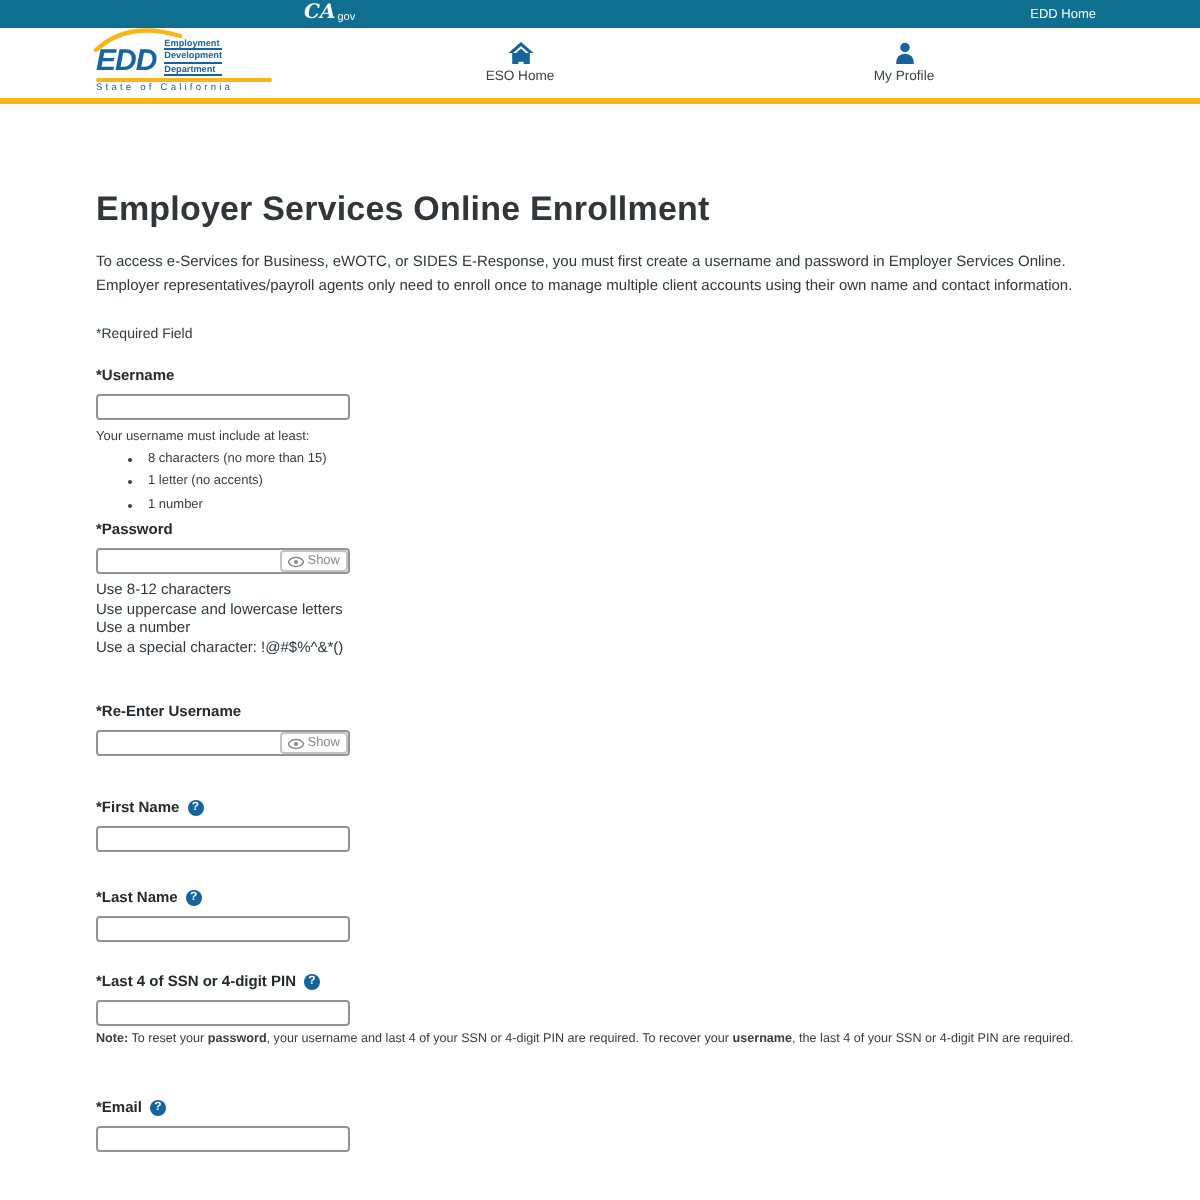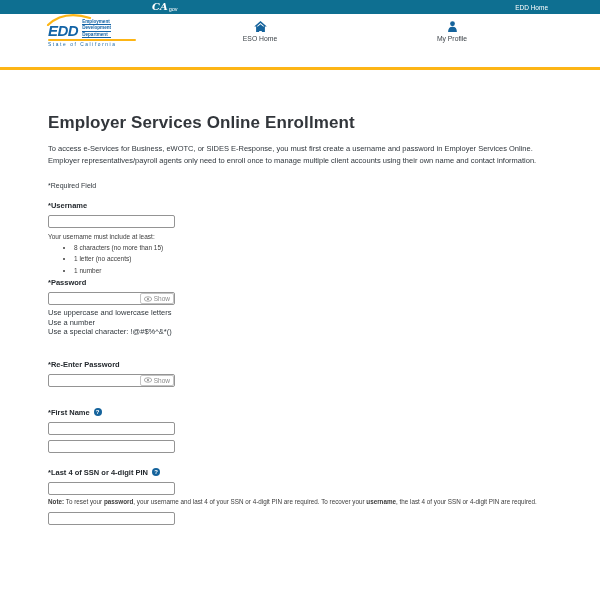--- a/index.html
+++ b/index.html
@@ -8,21 +8,21 @@
 
   
   .topbar{height:14px;background:#0e6f91;position:relative;}
   .ca-logo{position:absolute;left:152px;top:0;height:14px;display:flex;align-items:center;color:#fff;cursor:pointer;}
   .ca-logo .ca{font-family:"DejaVu Serif",serif;font-style:italic;font-weight:bold;font-size:10px;line-height:10px;}
   .ca-logo .gov{font-size:5.5px;margin-left:1px;margin-top:4px;}
   .topbar-link{position:absolute;right:52px;top:0;height:14px;display:flex;align-items:center;
     color:#fff;font-size:6.5px;cursor:pointer;}
 
   
-  .header{height:56px;background:#fff;position:relative;border-bottom:3px solid #fdb515;}
+  .header{height:38px;background:#fff;position:relative;border-bottom:3px solid #fdb515;}
   .edd-logo{position:absolute;left:48px;top:5px;width:88px;cursor:pointer;}
   .edd-top{display:flex;align-items:flex-end;position:relative;}
   .edd-swoosh{position:absolute;left:-2px;top:-5px;}
   .edd-acronym{font-size:15px;font-weight:bold;font-style:italic;color:#1464a6;line-height:15px;letter-spacing:-0.5px;}
   .edd-lines{margin-left:4px;display:flex;flex-direction:column;gap:0;}
   .edd-lines span{font-size:4.6px;font-weight:bold;color:#1464a6;line-height:5.4px;border-bottom:0.5px solid #1464a6;}
   .edd-rule{height:1.5px;background:#fdb515;margin-top:1px;border-radius:1px;}
   .edd-tagline{font-size:4.8px;color:#1464a6;letter-spacing:1.6px;margin-top:1.5px;white-space:nowrap;}
 
   .nav-item{position:absolute;top:7px;width:80px;display:flex;flex-direction:column;align-items:center;gap:3px;cursor:pointer;}
@@ -141,57 +141,66 @@
     <input class="field" type="password" value="" style="">
     <span class="show-btn">
       <svg width="8" height="6" viewBox="0 0 10 7">
         <ellipse cx="5" cy="3.5" rx="4.6" ry="2.8" fill="none" stroke="#8a8a8a" stroke-width="0.9"></ellipse>
         <circle cx="5" cy="3.5" r="1.3" fill="#8a8a8a"></circle>
       </svg>
       <span>Show</span>
     </span>
   </div>
   <div class="pw-rules">
+    <div>Use 8-12 characters</div>
     <div>Use uppercase and lowercase letters</div>
     <div>Use a number</div>
     <div>Use a special character: !@#$%^&amp;*()</div>
   </div>
 
   <div class="label-row mt-repassword">
-    <span class="label">*Re-Enter Password</span>
+    <span class="label">*Re-Enter Username</span>
   </div>
   <div class="input-wrap">
     <input class="field" type="password" value="" style="">
     <span class="show-btn">
       <svg width="8" height="6" viewBox="0 0 10 7">
         <ellipse cx="5" cy="3.5" rx="4.6" ry="2.8" fill="none" stroke="#8a8a8a" stroke-width="0.9"></ellipse>
         <circle cx="5" cy="3.5" r="1.3" fill="#8a8a8a"></circle>
       </svg>
       <span>Show</span>
     </span>
   </div>
 
   <div class="label-row mt-firstname">
     <span class="label">*First Name</span>
     <span class="help">?</span>
   </div>
   <div class="input-wrap">
     <input class="field" type="text" value="" style="">
   </div>
 
+  <div class="label-row mt-lastname">
+    <span class="label">*Last Name</span>
+    <span class="help">?</span>
+  </div>
   <div class="input-wrap">
     <input class="field" type="text" value="" style="">
   </div>
 
   <div class="label-row mt-ssn">
     <span class="label">*Last 4 of SSN or 4-digit PIN</span>
     <span class="help">?</span>
   </div>
   <div class="input-wrap">
     <input class="field" type="text" value="" style="">
   </div>
   <div class="note"><b>Note:</b><span> To reset your </span><b>password</b><span>, your username and last 4 of your SSN or 4-digit PIN are required. To recover your </span><b>username</b><span>, the last 4 of your SSN or 4-digit PIN are required.</span></div>
 
+  <div class="label-row mt-email">
+    <span class="label">*Email</span>
+    <span class="help">?</span>
+  </div>
   <div class="input-wrap">
     <input class="field" type="text" value="" style="">
   </div>
 
 </div>
 
 </body></html>

